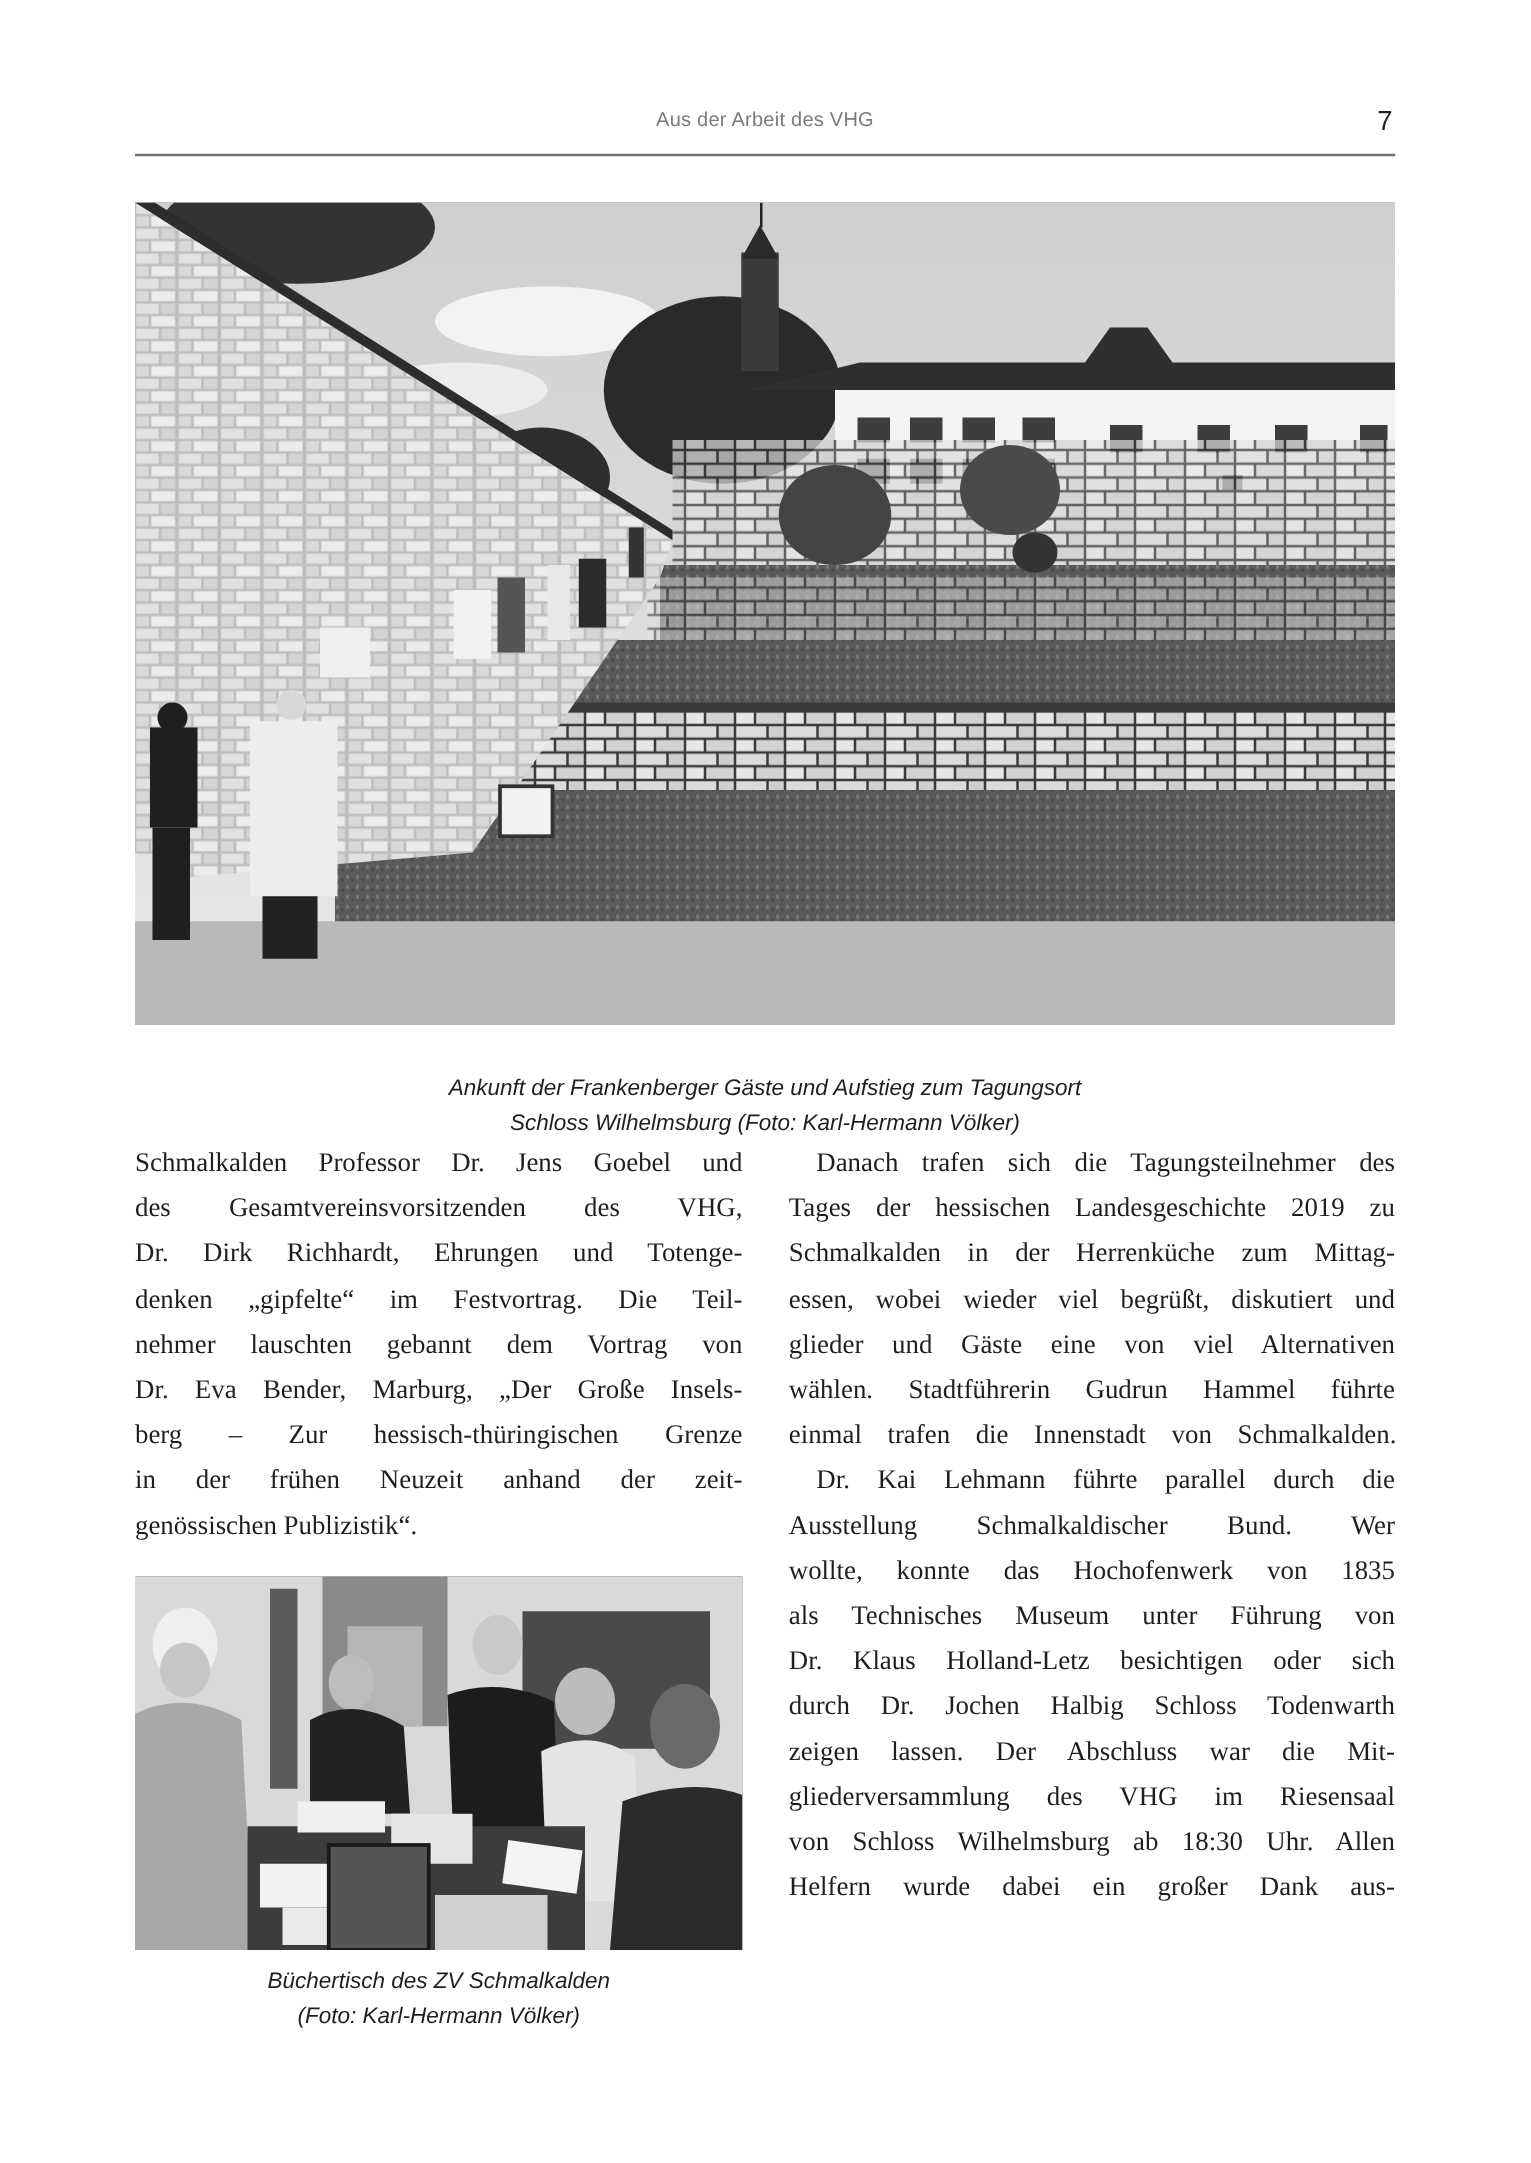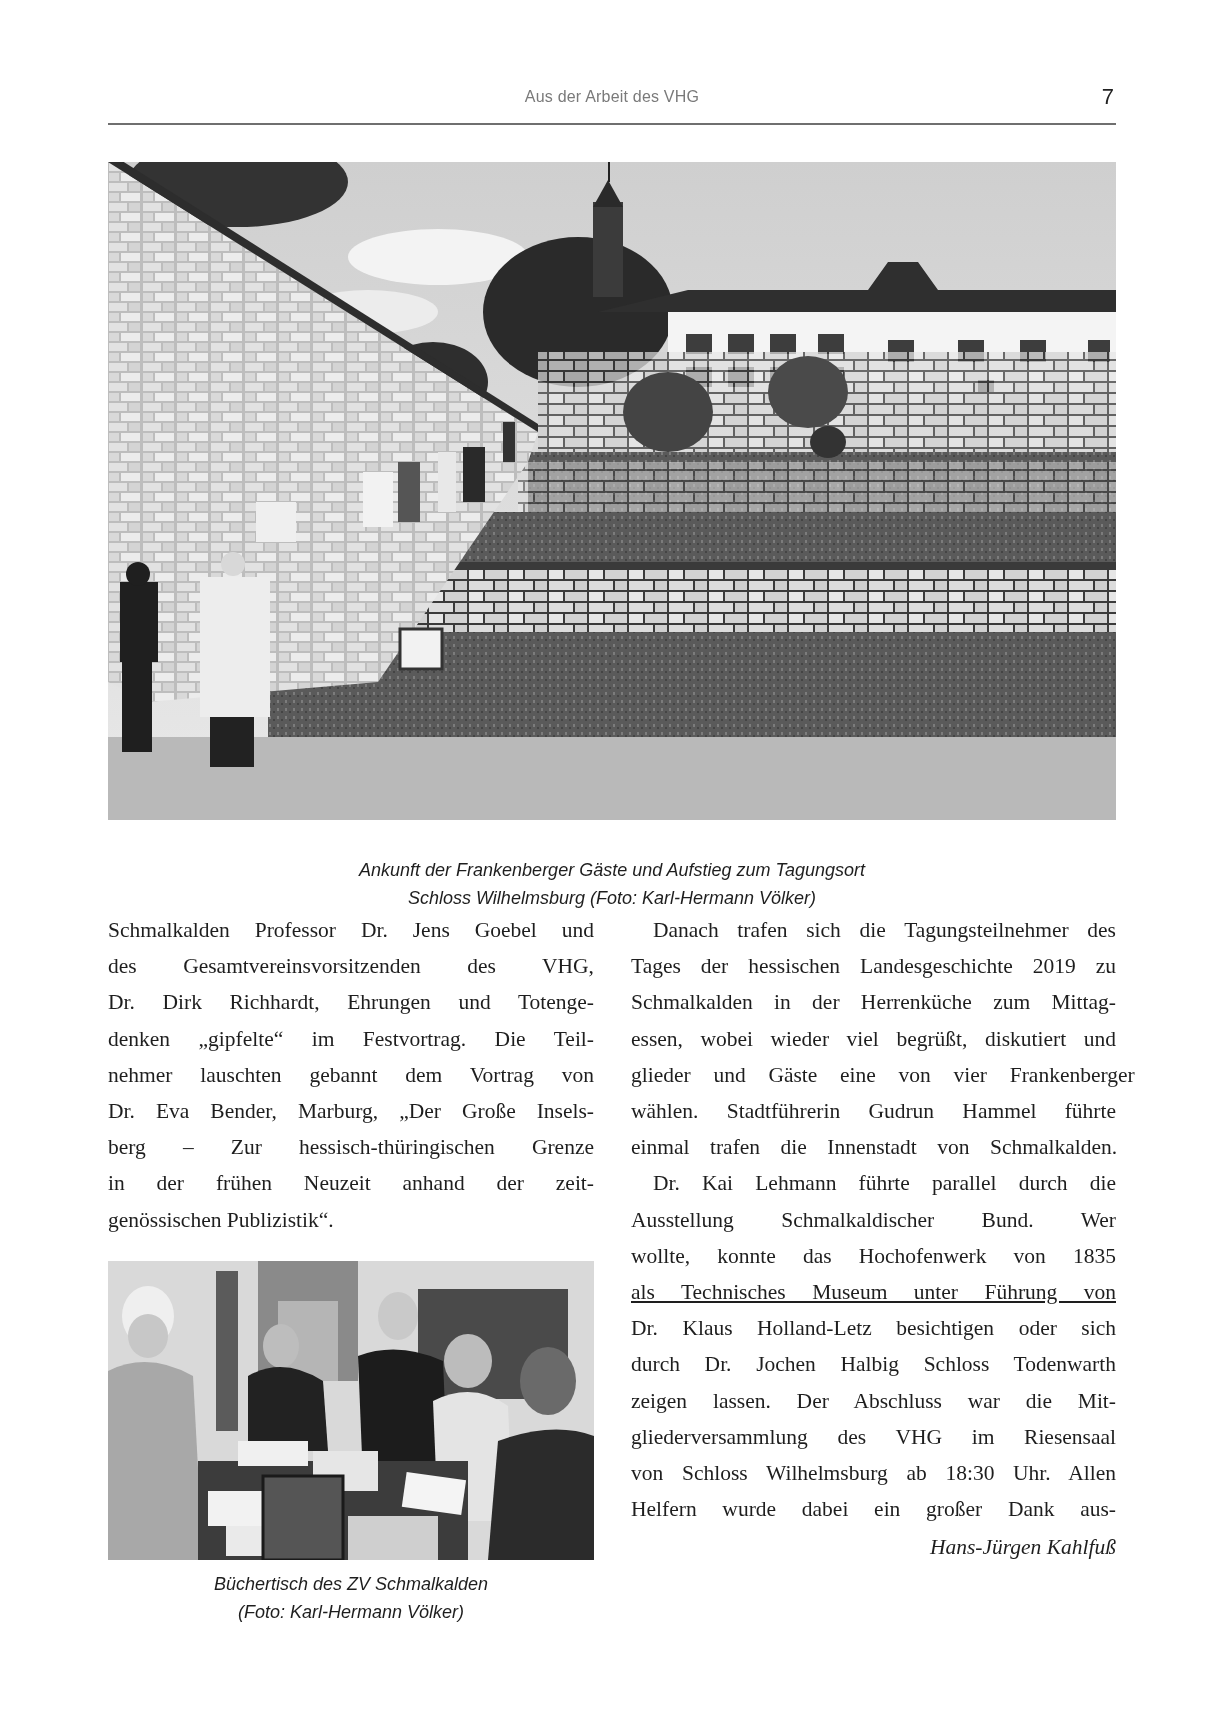--- a/index.html
+++ b/index.html
@@ -204,30 +204,29 @@
   <span style="display:block">Büchertisch des ZV Schmalkalden</span>
   <span style="display:block">(Foto: Karl-Hermann Völker)</span>
 </div>
 
 <div class="column" id="col-right">
   <p>
     <span class="line indent" style="display: block; width: auto; word-spacing: 13.3375px;">Danach trafen sich die Tagungsteilnehmer des</span>
     <span class="line" style="display: block; width: auto; word-spacing: 14.5531px;">Tages der hessischen Landesgeschichte 2019 zu</span>
     <span class="line" style="display: block; width: auto; word-spacing: 15.925px;">Schmalkalden in der Herrenküche zum Mittag-</span>
     <span class="line" style="display: block; width: auto; word-spacing: 12.1667px;">essen, wobei wieder viel begrüßt, diskutiert und</span>
-    <span class="line" style="display: block; width: auto; word-spacing: 17.349px;">glieder und Gäste eine von vier Frankenberger</span>
+    <span class="line" style="display: block; width: auto; word-spacing: 17.349px;">glieder und Gäste eine von viel Alternativen</span>
     <span class="line" style="display: block; width: auto; word-spacing: 22.8828px;">wählen. Stadtführerin Gudrun Hammel führte</span>
     <span class="line" style="display: block; width: auto; word-spacing: 15.0813px;">einmal trafen die Innenstadt von Schmalkalden.</span>
   </p>
   <p>
     <span class="line indent" style="display: block; width: auto; word-spacing: 16.7708px;">Dr. Kai Lehmann führte parallel durch die</span>
     <span class="line" style="display: block; width: auto; word-spacing: 42.151px;">Ausstellung Schmalkaldischer Bund. Wer</span>
     <span class="line" style="display: block; width: auto; word-spacing: 21.7656px;">wollte, konnte das Hochofenwerk von 1835</span>
-    <span class="line" style="display: block; width: auto; word-spacing: 21.0625px; text-decoration: underline;">als Technisches Museum unter Führung von</span>
+    <span class="line" style="display: block; width: auto; word-spacing: 21.0625px;">als Technisches Museum unter Führung von</span>
     <span class="line" style="display: block; width: auto; word-spacing: 19.1438px;">Dr. Klaus Holland-Letz besichtigen oder sich</span>
     <span class="line" style="display: block; width: auto; word-spacing: 19.275px;">durch Dr. Jochen Halbig Schloss Todenwarth</span>
     <span class="line" style="display: block; width: auto; word-spacing: 20.4271px;">zeigen lassen. Der Abschluss war die Mit-</span>
     <span class="line" style="display: block; width: auto; word-spacing: 24.3203px;">gliederversammlung des VHG im Riesensaal</span>
     <span class="line" style="display: block; width: auto; word-spacing: 13.3255px;">von Schloss Wilhelmsburg ab 18:30 Uhr. Allen</span>
     <span class="line" style="display: block; width: auto; word-spacing: 20.3385px;">Helfern wurde dabei ein großer Dank aus-</span>
   </p>
-  <span class="author">Hans-Jürgen Kahlfuß</span>
 </div>
 
 </body></html>

